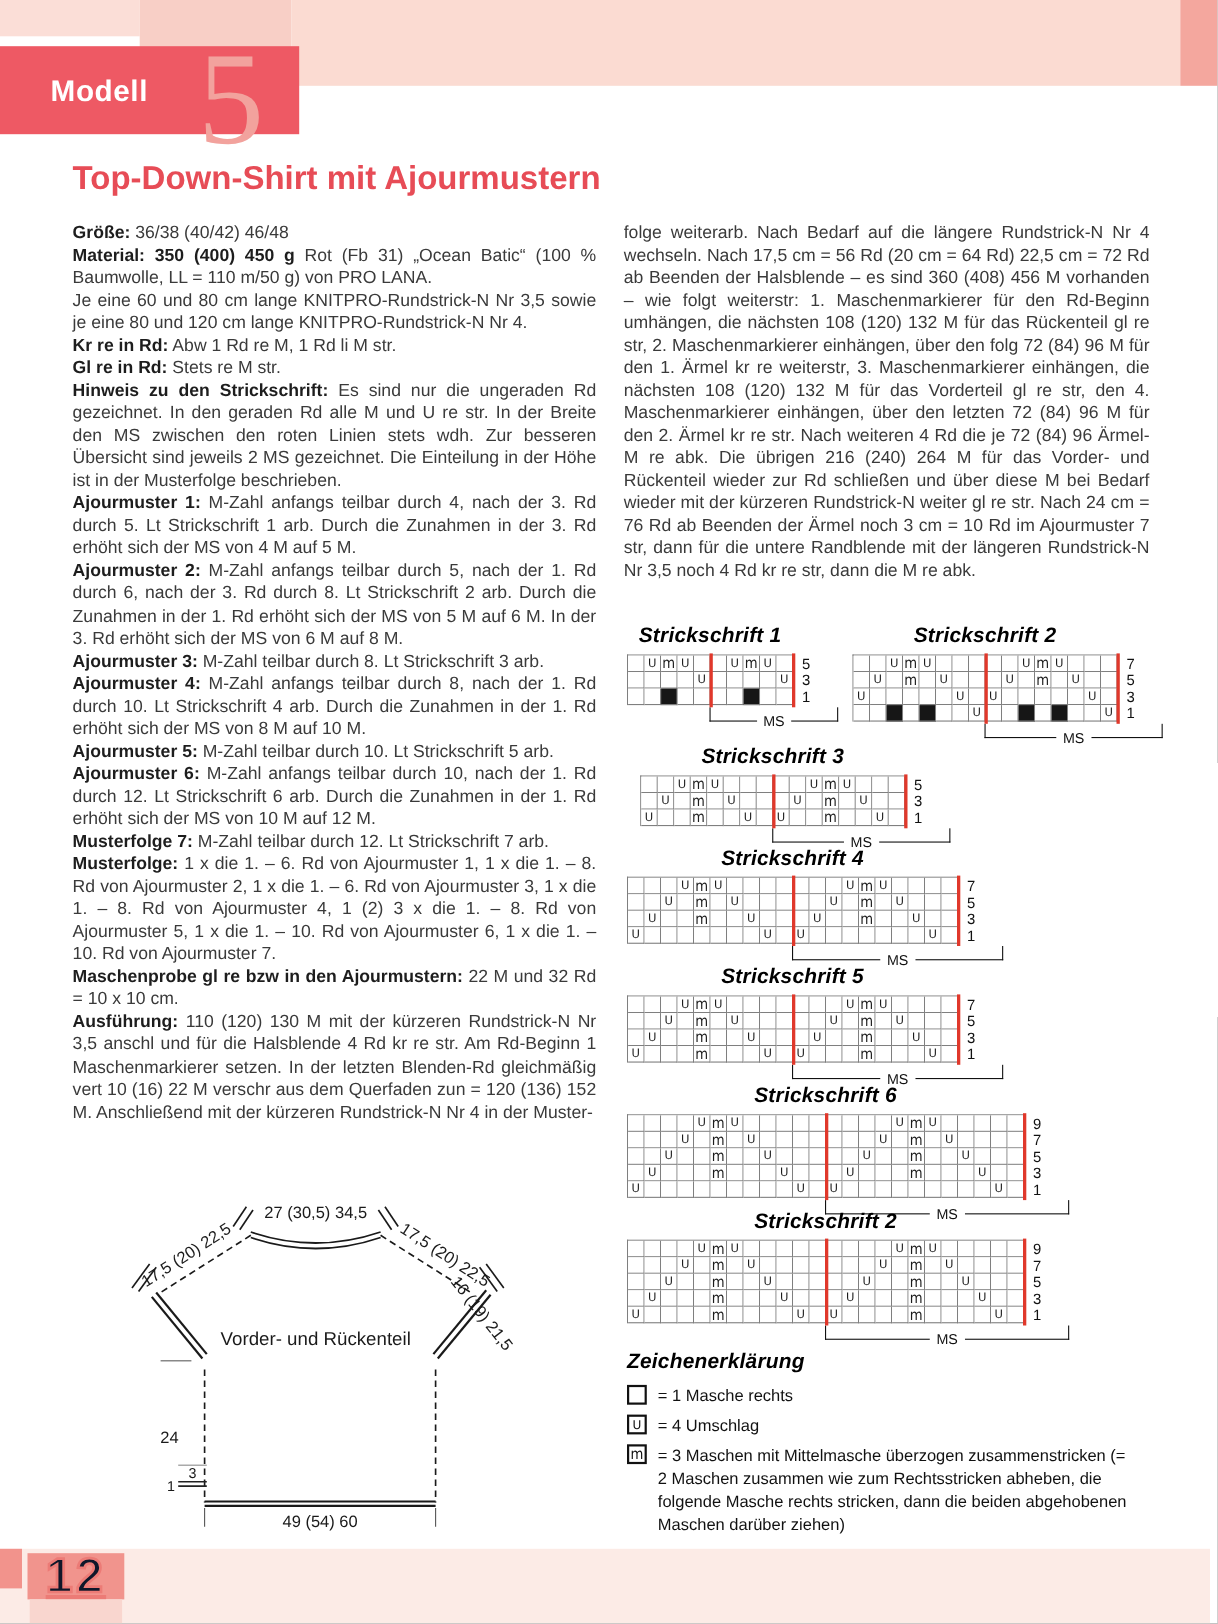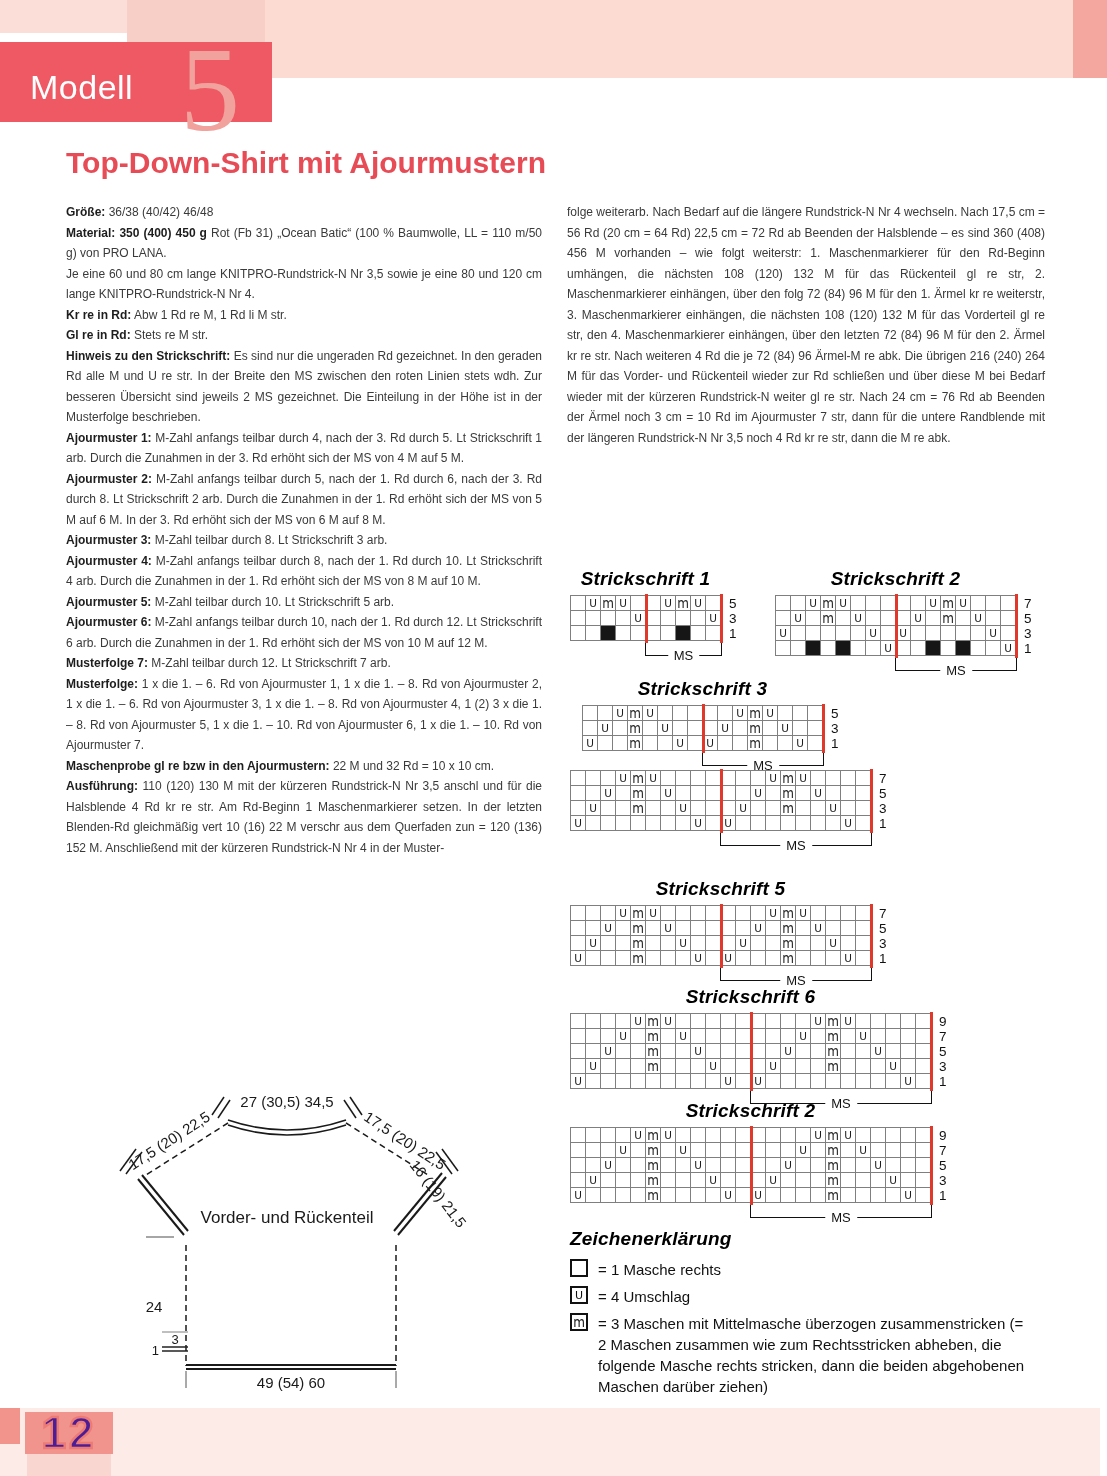--- a/index.html
+++ b/index.html
@@ -5,44 +5,44 @@
   html,body{margin:0;padding:0;background:#9a9a9a;}
   #page{position:relative;width:1107px;height:1476px;background:#ffffff;overflow:hidden;
         font-family:"Liberation Sans",sans-serif;color:#333;}
   
   .hb{position:absolute;}
   #hb1{left:0;top:0;width:127px;height:33px;background:#fbded7;}
   #hb2{left:127px;top:0;width:138px;height:76px;background:#f8cfc6;}
   #hb3{left:265px;top:0;width:808px;height:78px;background:#fbdbd2;}
   #hb4{left:1073px;top:0;width:34px;height:78px;background:#f4a79e;}
   #banner{position:absolute;left:0;top:42px;width:272px;height:80px;background:#ee5964;}
-  #banner .mlabel{position:absolute;left:30px;top:26px;font-size:34px;font-weight:normal;color:#fff;letter-spacing:.5px;}
+  #banner .mlabel{position:absolute;left:46px;top:26px;font-size:27px;font-weight:bold;color:#fff;letter-spacing:.5px;}
   #big5{position:absolute;left:180px;top:30px;font-family:"Liberation Serif",serif;
         font-size:120px;line-height:1;color:#f2a29d;z-index:2;}
   #title{position:absolute;left:66px;top:146px;font-size:30px;font-weight:bold;color:#e74c56;}
   
-  .col{position:absolute;top:202px;font-size:12px;line-height:20.5px;text-align:justify;color:#3a3a3a;}
+  .col{position:absolute;top:202px;font-size:16px;line-height:20.5px;text-align:justify;color:#3a3a3a;}
   #colL{left:66px;width:476px;}
   #colR{left:567px;width:478px;}
   .para{margin:0;}
   .para b{color:#1d1d1d;}
   
   .chart{position:absolute;text-align:center;}
   .c-title{font-size:19px;font-weight:bold;font-style:italic;color:#000;margin-bottom:5px;letter-spacing:.2px;}
   .gridwrap{position:relative;border-top:1px solid #7f7f7f;border-left:1px solid #7f7f7f;}
   .crow{display:flex;}
   .cell{width:15px;height:15px;box-sizing:border-box;border-right:1px solid #7f7f7f;border-bottom:1px solid #7f7f7f;
         display:flex;align-items:center;justify-content:center;font-size:10.5px;color:#1c1c1c;background:#fff;
         font-family:"DejaVu Sans",sans-serif;}
   .cell.black{background:#161616;}
   .msym{display:inline-block;font-size:12px;line-height:1;transform:scaleY(1.15);font-family:"DejaVu Sans",sans-serif;}
   .redline{position:absolute;top:-2px;width:3px;background:#e0382b;z-index:3;}
   .nums{position:absolute;top:0;font-size:13.5px;color:#111;}
   .nums div{height:15px;line-height:15px;}
-  .msbracket{position:absolute;border-left:1.5px solid #111;border-right:1.5px solid #111;border-bottom:1.5px solid #111;height:12px;}
+  .msbracket{position:absolute;border-left:1.5px solid #111;border-right:1.5px solid #111;border-bottom:1.5px solid #111;height:12px;padding-left:40px;}
   .mslabel{position:absolute;left:50%;bottom:-8px;transform:translateX(-50%);background:#fff;padding:0 6px;
            font-size:13px;color:#111;line-height:14px;}
   
   #legend{position:absolute;left:570px;top:1228px;width:462px;}
   #legend .c-title{margin-bottom:9px;}
   .lg-item{display:flex;align-items:flex-start;margin-bottom:6px;font-size:15px;color:#111;line-height:21px;}
   .lg-item:last-child{margin-top:12px;}
   .lg-box{flex:0 0 auto;width:18px;height:18px;box-sizing:border-box;border:2px solid #111;margin-right:10px;
           display:flex;align-items:center;justify-content:center;font-size:11px;background:#fff;
           font-family:"DejaVu Sans",sans-serif;}
@@ -50,22 +50,22 @@
   .lg-text{flex:1;}
   
   #schematic{position:absolute;left:62px;top:1085px;}
   #schematic text{font-family:"Liberation Sans",sans-serif;font-size:15px;fill:#1a1a1a;}
   #schematic .small{font-size:13px;}
   
   #f-band{position:absolute;left:0;top:1408px;width:1100px;height:68px;background:#fcebe6;}
   #f-dark{position:absolute;left:0;top:1408px;width:20px;height:36px;background:#f2938c;}
   #f-num{position:absolute;left:25px;top:1412px;width:88px;height:42px;background:#f1948d;
          display:flex;align-items:center;justify-content:center;}
-  #f-num span{font-size:44px;font-weight:bold;letter-spacing:3px;color:#4c1d95;
-              -webkit-text-stroke:2.5px #ec7b76;line-height:1;}
+  #f-num span{font-size:44px;font-weight:bold;letter-spacing:3px;color:#0f172a;
+              -webkit-text-stroke:2.5px #ec7b76;line-height:1;text-decoration:underline;}
   #f-light{position:absolute;left:27px;top:1454px;width:84px;height:22px;background:#f9d6cf;}
 </style>
 </head>
 <body>
 
 <div id="page">
 
   <div class="hb" id="hb1"></div>
   <div class="hb" id="hb2"></div>
   <div class="hb" id="hb3"></div>
@@ -324,20 +324,21 @@
           <div>5</div>
           <div>3</div>
           <div>1</div>
         </div>
         <div class="msbracket" style="left: 119px; width: 120px; top: 47px;">
           <span class="mslabel">MS</span>
         </div>
       </div>
     </div>
   <div class="chart" style="left:570px;top:770px">
+      <div class="c-title">Strickschrift 4</div>
       <div class="gridwrap" style="width: 300px;">
         <div class="crow">
           <span class="cell"></span>
           <span class="cell"></span>
           <span class="cell"></span>
           <span class="cell">U</span>
           <span class="cell">
             <span class="msym">m</span>
           </span>
           <span class="cell">U</span>

